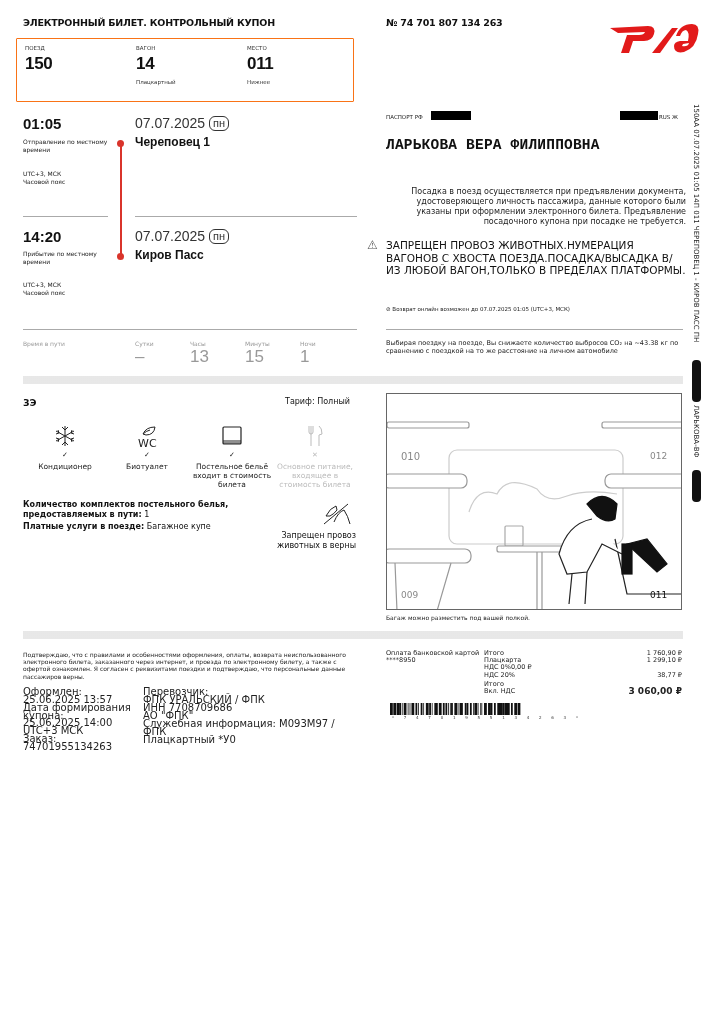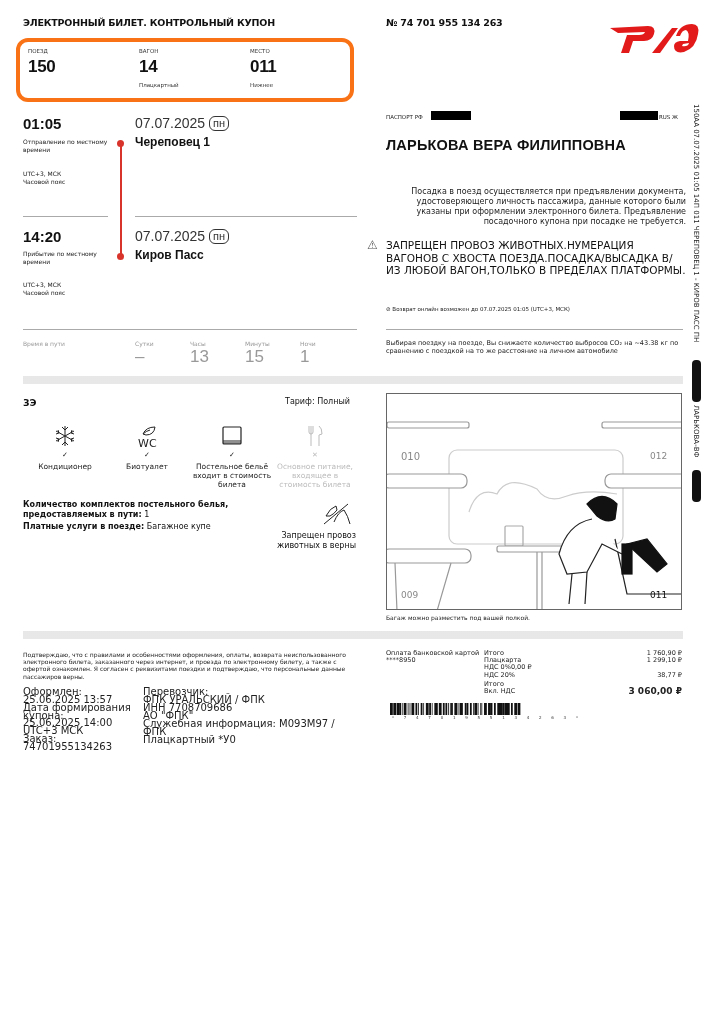--- a/index.html
+++ b/index.html
@@ -3,21 +3,21 @@
 <meta charset="utf-8">
 <style>
   * { box-sizing: border-box; margin: 0; padding: 0; }
   html, body { width: 720px; height: 1018px; background: #fff; overflow: hidden; }
   body { font-family: "DejaVu Sans", sans-serif; color: #111; position: relative; }
   .abs { position: absolute; }
   .hdr-title { left: 23px; top: 17px; font-size: 9.5px; font-weight: bold; letter-spacing: -0.2px; }
   .ticket-no { left: 386px; top: 17px; font-size: 9.5px; font-weight: bold; letter-spacing: -0.2px; }
   .logo { left: 608px; top: 16px; width: 92px; height: 40px; }
 
-  .topbox { left: 16px; top: 38px; width: 338px; height: 64px; border: 4px solid #f97316; border-radius: 12px; }
+  .topbox { left: 16px; top: 38px; width: 338px; height: 64px; border: 1px solid #f97316; border-radius: 1px; }
   .tb-col { position: absolute; top: 6px; }
   .tb-label { font-size: 5.5px; color: #333; }
   .tb-value { font-family: "Liberation Sans", sans-serif; font-size: 17px; font-weight: 900; margin-top: 3px; letter-spacing: -0.3px; }
   .tb-sub { font-size: 5.5px; color: #333; margin-top: 5px; }
 
   .time { font-family: "Liberation Sans", sans-serif; font-size: 15px; font-weight: 900; }
   .small6 { font-size: 6px; line-height: 8px; color: #222; }
   .date { font-family: "Liberation Sans", sans-serif; font-size: 14px; color: #333; }
   .dow { display: inline-block; border: 1px solid #333; border-radius: 6px; font-size: 11px; padding: 0 3px; line-height: 13px; vertical-align: 1px; }
   .station { font-family: "Liberation Sans", sans-serif; font-size: 12px; font-weight: 900; }
@@ -25,21 +25,21 @@
   .route-dot { width: 7px; height: 7px; border-radius: 50%; background: #d9342b; }
   .hline { height: 1px; background: #aaa; }
 
   .dur-label { font-size: 6px; color: #999; }
   .dur-val { font-family: "Liberation Sans", sans-serif; font-size: 17px; color: #999; }
 
   .dotted { height: 8px; background-image: radial-gradient(#ccc 0.6px, transparent 0.8px); background-size: 2px 2px; }
 
   .passport { font-size: 5.5px; color: #222; }
   .redact { background: #000; }
-  .pname { left: 386px; top: 137px; font-family: Liberation Sans, sans-serif; font-size: 14.5px; font-weight: 900; letter-spacing: 0.2px; }
+  .pname { left: 386px; top: 137px; font-family: Liberation Mono, monospace; font-size: 14.5px; font-weight: 900; letter-spacing: 0.2px; }
   .para { font-size: 8px; line-height: 10px; color: #222; text-align: right; }
   .warn { left: 386px; top: 239px; font-size: 10.5px; line-height: 12.5px; width: 300px; color: #111; }
   .warn-icon { left: 367px; top: 238px; font-size: 12px; color: #555; }
   .refund { left: 386px; top: 306px; font-size: 5.5px; color: #222; }
 
   .side-text { left: 692px; top: 104px; writing-mode: vertical-rl; font-size: 7px; color: #222; white-space: nowrap; }
   .side-blob { width: 9px; border-radius: 4px; background: #111; }
 
   .amen { position: absolute; top: 423px; width: 80px; text-align: center; font-size: 7.5px; line-height: 9px; color: #222; }
   .amen .ico { height: 26px; display: flex; align-items: center; justify-content: center; }
@@ -57,21 +57,21 @@
 
   .pay { font-size: 6.5px; line-height: 7.2px; color: #222; }
   .total { font-size: 9px; font-weight: bold; }
   .barcode { left: 390px; top: 703px; width: 186px; height: 12px; }
   .barnums { left: 392px; top: 715px; width: 186px; display: flex; justify-content: space-between; font-size: 4px; color: #333; }
 </style>
 </head>
 <body>
 
 <div class="abs hdr-title">ЭЛЕКТРОННЫЙ БИЛЕТ. КОНТРОЛЬНЫЙ КУПОН</div>
-<div class="abs ticket-no">№ 74 701 955 134 263</div>
+<div class="abs ticket-no">№ 74 701 807 134 263</div>
 <svg class="abs logo" viewBox="0 0 92 40">
   <path d="M2 12 L40 10 Q48 10 46 18 Q44 25 36 25 L25 25 L21 37 L13 37 L19 19 L31 19 Q36 19 37 16 L10 17 Z" fill="#e21a1a"></path>
   <path d="M44 37 L64 12 L70 12 L52 37 Z" fill="#e21a1a"></path>
   <path d="M68 20 Q72 8 84 8 Q92 8 90 18 Q88 32 76 36 Q66 38 66 30 Q66 26 72 25 L80 25 Q82 16 78 14 Q74 14 72 20 Z M74 30 Q80 31 81 27 L75 28 Z" fill="#e21a1a"></path>
 </svg>
 
 <div class="abs topbox">
   <div class="tb-col" style="left:8px">
     <div class="tb-label">ПОЕЗД</div>
     <div class="tb-value">150</div>

